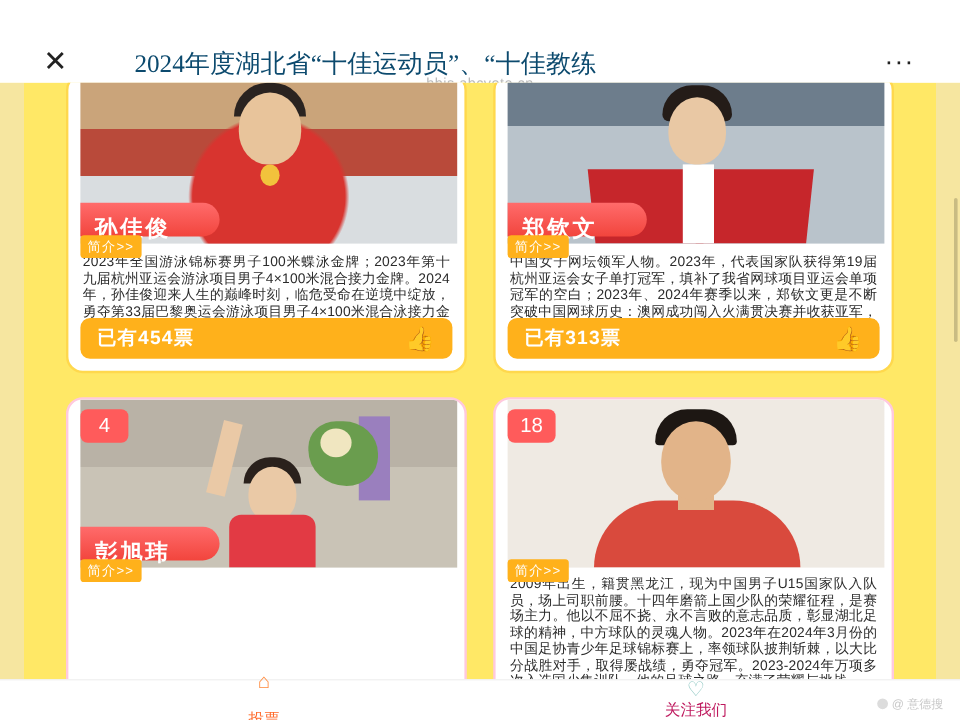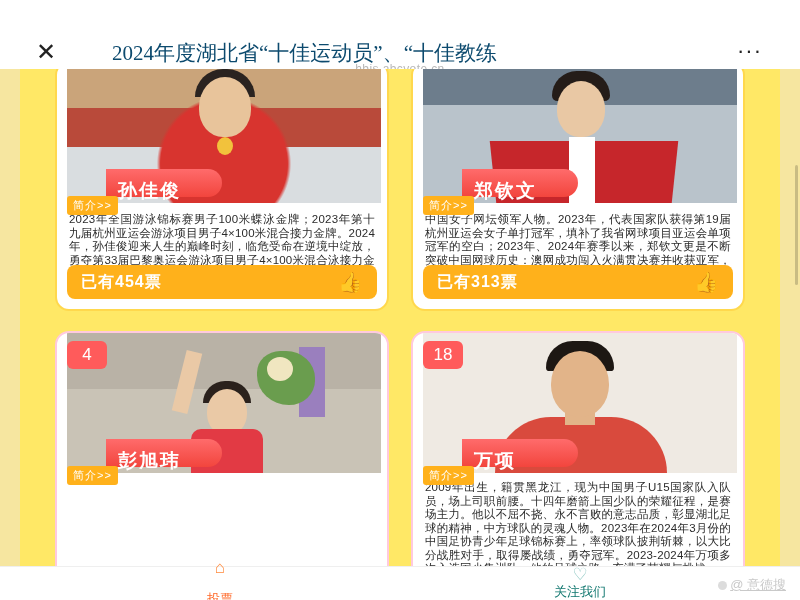--- a/index.html
+++ b/index.html
@@ -281,21 +281,20 @@
     border-radius: 0 14px 14px 0;
     color: #ffffff;
     font-size: 19px;
     font-weight: bold;
     display: flex;
     align-items: center;
     padding: 16px 14px 0 12px;
     box-sizing: border-box;
     letter-spacing: 2px;
     z-index: 6;
-    margin-left: 39px;
   }
   .intro-tag {
     position: absolute;
     left: 10px;
     top: 133px;
     background: #ffb11b;
     color: #ffffff;
     font-size: 11px;
     border-radius: 3px;
     padding: 2px 6px;
@@ -362,28 +361,27 @@
     align-items: center;
     justify-content: center;
   }
   .tab.vote { left: 120px; }
   .tab.follow { left: 480px; }
   .tab-icon { font-size: 17px; line-height: 15px; }
   .tab.vote .tab-icon { color: #ff8a3d; }
   .tab.follow .tab-icon { color: #8ec7c2; }
   .tab-label { font-size: 13px; margin-top: 1px; }
   .tab.vote .tab-label { color: #ff6a2a; margin-top: 15px; }
-  .tab.follow .tab-label { color: #0f766e; font-family: Liberation Mono, monospace; }
+  .tab.follow .tab-label { color: #be185d; font-family: Liberation Mono, monospace; }
   .watermark {
     position: absolute;
     right: 14px;
     bottom: 6px;
-    font-size: 13px;
+    font-size: 10px;
     color: #c9c9c9;
-    text-decoration: underline;
   }
   .wm-dot {
     display: inline-block;
     width: 9px;
     height: 9px;
     border-radius: 50%;
     background: #dcdcdc;
     margin-right: 3px;
     vertical-align: -1px;
   }
@@ -466,21 +464,20 @@
       </div>
 
       <div class="card alt tall">
         <div class="rank">18</div>
         <div class="photo ph4">
           <span class="shirt"></span>
             <span class="neck"></span>
           <span class="hair"></span>
             <span class="face"></span>
         </div>
-        <div class="name-tag">万项</div>
         <div class="intro-tag">简介&gt;&gt;</div>
         <div class="desc">2009年出生，籍贯黑龙江，现为中国男子U15国家队入队员，场上司职前腰。十四年磨箭上国少队的荣耀征程，是赛场主力。他以不屈不挠、永不言败的意志品质，彰显湖北足球的精神，中方球队的灵魂人物。2023年在2024年3月份的中国足协青少年足球锦标赛上，率领球队披荆斩棘，以大比分战胜对手，取得屡战绩，勇夺冠军。2023-2024年万项多次入选国少集训队，他的足球之路，充满了荣耀与挑战。</div>
       </div>
 
     </div>
 
     <div class="scroll-sliver"></div>
   </div>
 
   <div class="tabbar">

